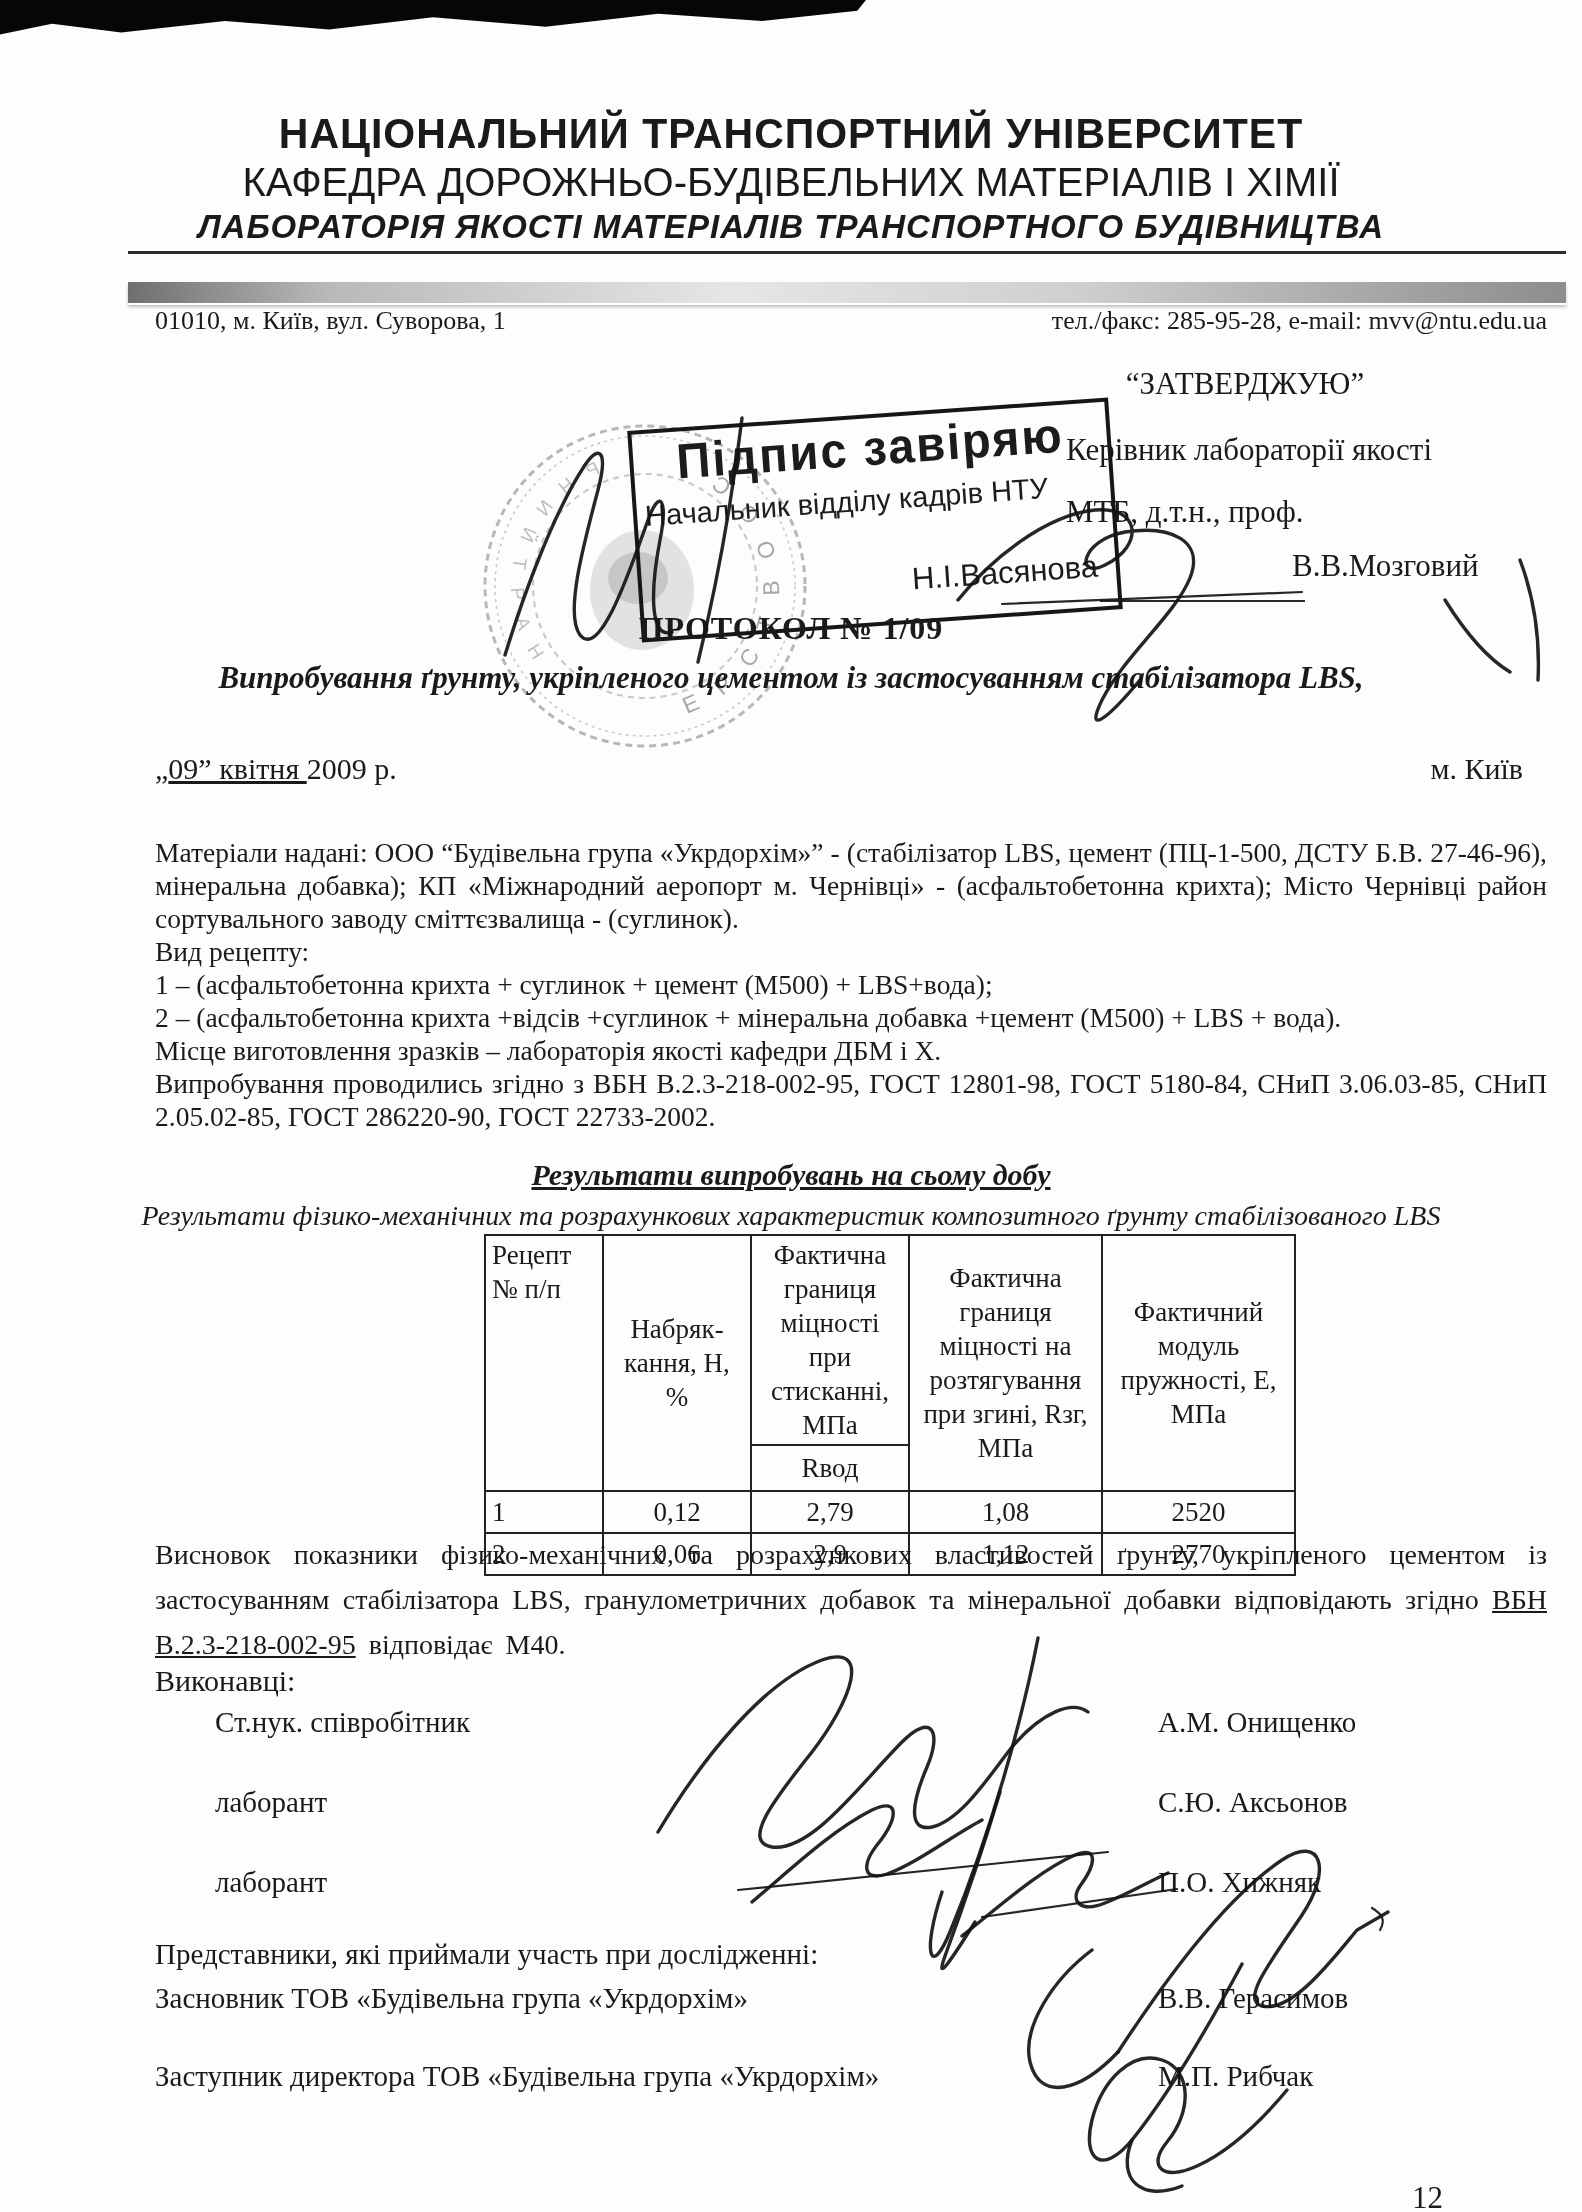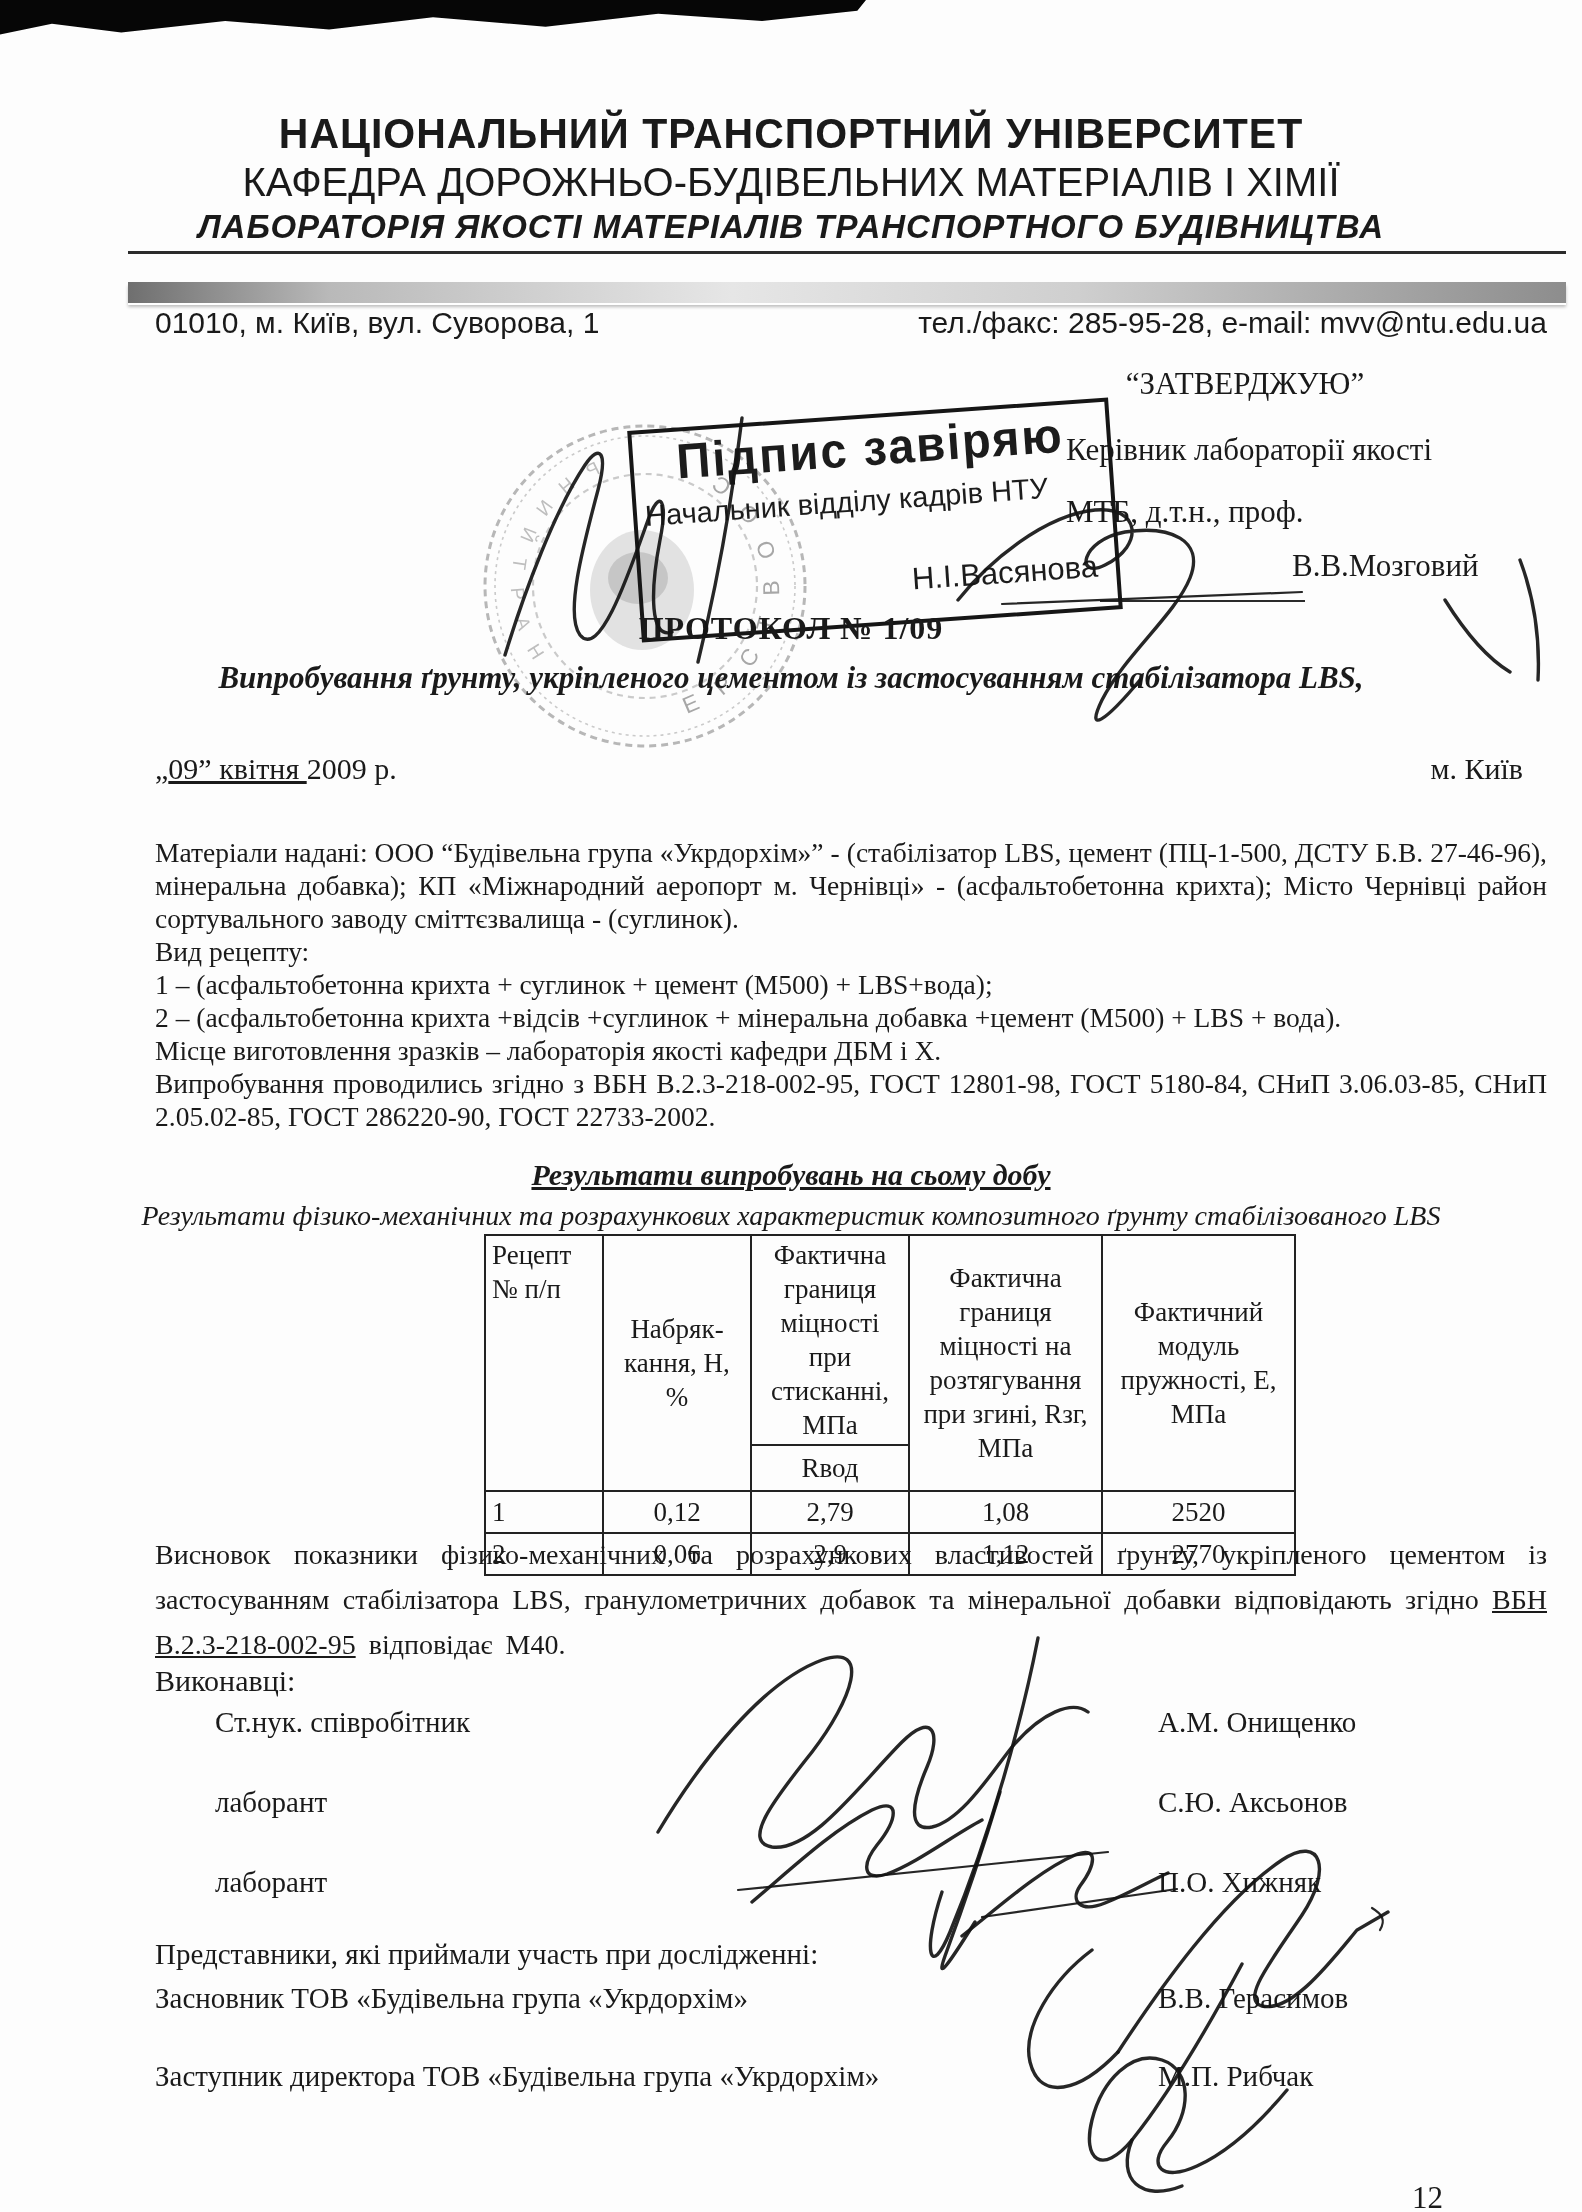--- a/index.html
+++ b/index.html
@@ -11,21 +11,21 @@
     clip-path:polygon(0 0,100% 0,99% 30%,88% 58%,76% 38%,63% 74%,50% 48%,38% 82%,26% 58%,14% 90%,6% 66%,0 96%);}
   
   .hdr{left:0;width:100%;text-align:center;font-family:"Liberation Sans",sans-serif;}
   #hdr1{top:110px;font-size:41px;font-weight:bold;letter-spacing:1px;transform:scaleY(1.05);}
   #hdr2{top:160px;font-size:40px;font-weight:normal;letter-spacing:0px;transform:scaleY(1.02);}
   #hdr3{top:208px;font-size:33px;font-weight:bold;font-style:italic;letter-spacing:1px;}
   #rule{left:128px;top:251px;width:1438px;height:3px;background:#2b2b2b;}
   #bar{left:128px;top:282px;width:1438px;height:21px;
        background:linear-gradient(90deg,#6f6f6f 0%,#b9b9b9 14%,#e6e6e6 42%,#cfcfcf 66%,#8d8d8d 100%);
        box-shadow:0 2px 0 #fff,0 4px 3px rgba(0,0,0,.25);}
-  #addr-row{left:155px;top:306px;width:1392px;font-family:Liberation Sans, sans-serif;font-size:30px;}
+  #addr-row{left:155px;top:306px;width:1392px;font-family:Liberation Serif, serif;font-size:26px;}
   #addr{float:left;} #contacts{float:right;}
   #approve-label{left:1030px;top:366px;width:430px;text-align:center;font-weight:normal;font-size:31px;}
   #approve-role{left:1066px;top:432px;font-size:31px;}
   #approve-degree{left:1066px;top:494px;font-size:31px;}
   #approve-name{left:1292px;top:548px;font-size:31px;}
   #approve-line{left:1100px;top:600px;width:205px;height:2px;background:#2a2a2a;}
   
   #seal{left:470px;top:408px;width:350px;height:350px;opacity:.85;}
   
   #stamp{left:634px;top:414px;width:474px;height:204px;border:4px solid #161616;

